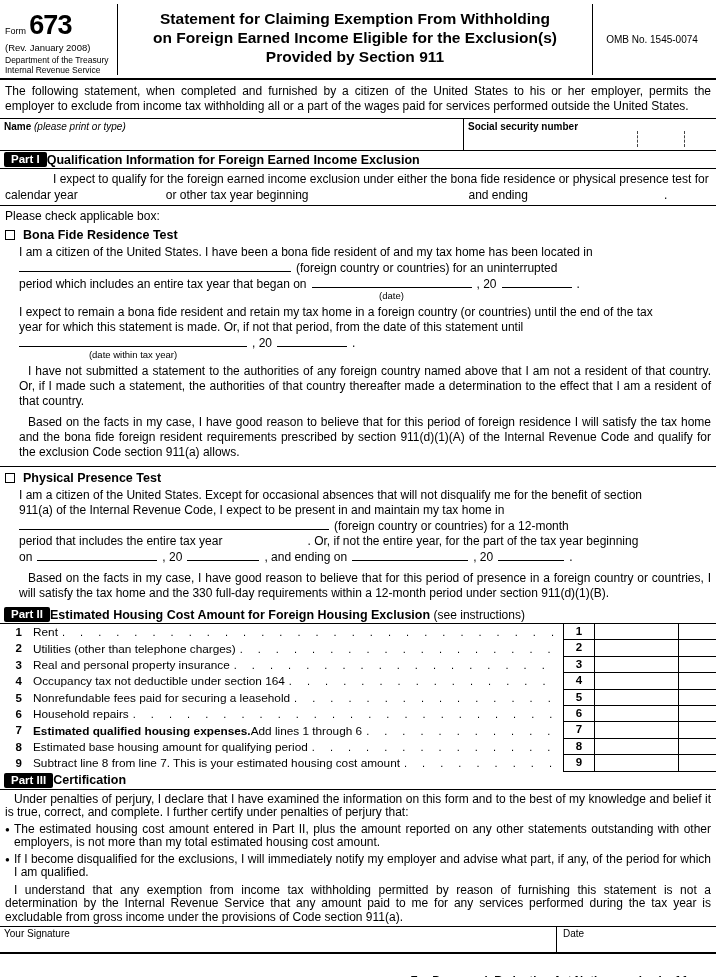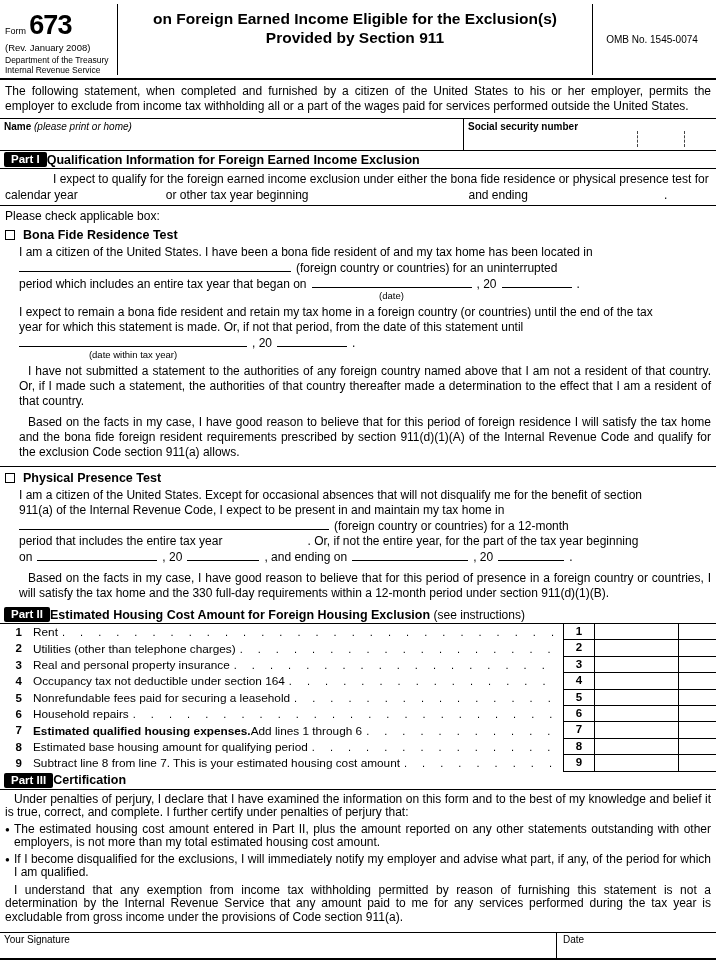--- a/index.html
+++ b/index.html
@@ -85,21 +85,21 @@
 
   
   .cert p { line-height:13.5px; text-align:justify; }
   .cert .p1 { margin-top:3px; text-indent:9px; }
   .cert .bullet { margin-top:3px; padding-left:9px; position:relative; text-indent:0; }
   .cert .bullet::before { content:"\25CF"; position:absolute; left:0; top:0; font-size:8px; }
   .cert .p2 { margin-top:4px; text-indent:9px; }
 
   
   .sigbox { display:flex; border-top:1px solid #000; border-bottom:2px solid #000;
-            margin:8px -5px 0 -5px; height:28px; }
+            margin:2px -5px 0 -5px; height:28px; }
   .sig-cell { flex:1; font-size:10px; padding:1px 4px; }
   .date-cell { width:160px; border-left:1px solid #000; font-size:10px; padding:1px 6px; }
 
   
   .footer { display:flex; align-items:flex-end; margin-top:20px;flex-direction:column; }
   .foot-notice { font-weight:bold; font-size:11.5px; }
   .foot-cat { flex:1; text-align:center; font-size:10.5px; }
   .foot-form { font-size:10px; white-space:nowrap; }
   .foot-form .n { font-weight:bold; font-size:13.5px; }
 </style>
@@ -112,34 +112,35 @@
     <div class="hdr-left">
       <div><span class="form-word">Form</span>
         <span class="form-num-big">673</span></div>
       <div class="rev">(Rev. January 2008)</div>
       <div class="dept">
         <div>Department of the Treasury</div>
         <div>Internal Revenue Service</div>
       </div>
     </div>
     <div class="hdr-mid">
+      <div>Statement for Claiming Exemption From Withholding</div>
       <div>on Foreign Earned Income Eligible for the Exclusion(s)</div>
       <div>Provided by Section 911</div>
     </div>
     <div class="hdr-right">
       <span>OMB No. 1545-0074</span>
     </div>
   </div>
 
   <p class="intro">The following statement, when completed and furnished by a citizen of the United States to his or her employer, permits the employer to exclude from income tax withholding all or a part of the wages paid for services performed outside the United States.</p>
 
   <div class="namebox">
     <div class="name-cell">
       <b>Name</b>
-      <span class="name-hint">(please print or home)</span>
+      <span class="name-hint">(please print or type)</span>
     </div>
     <div class="ssn-cell">
       <span>Social security number</span>
       <span class="ssn-sep s1"></span>
       <span class="ssn-sep s2"></span>
     </div>
   </div>
 
   <div class="part-bar">
     <span class="part-box">Part I</span>

